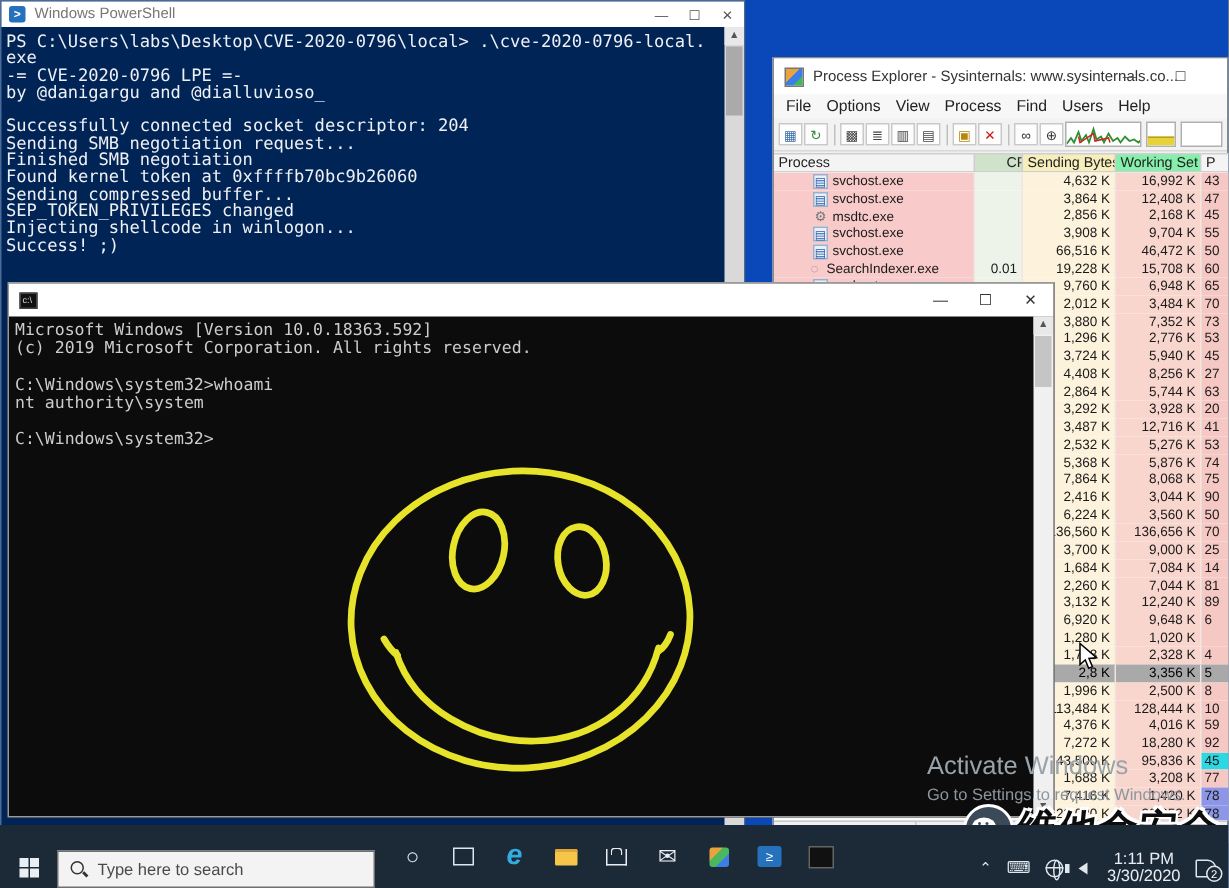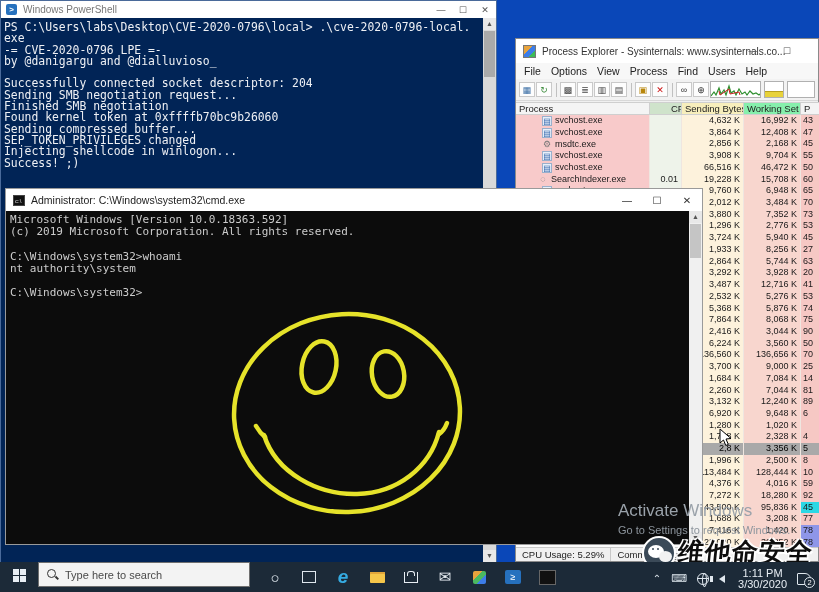--- a/index.html
+++ b/index.html
@@ -69,21 +69,21 @@
   .brand-logo { position:relative; width:34px; height:34px; border-radius:50%; background:#3b4a58; border:2px solid #fff; }
   .brand-logo .bub1 { position:absolute; left:4px; top:7px; width:16px; height:13px; background:#fff; border-radius:50%; }
   .brand-logo .bub2 { position:absolute; left:15px; top:13px; width:13px; height:11px; background:#f2f2f2; border-radius:50%; }
   .brand-logo .e1 { position:absolute; left:8px; top:10px; width:2px; height:2px; background:#3b4a58; border-radius:50%; }
   .brand-logo .e2 { position:absolute; left:13px; top:10px; width:2px; height:2px; background:#3b4a58; border-radius:50%; }
   .brand-text { font-size:26px; font-weight:900; color:#0d0d0d; letter-spacing:1px; transform:skewX(-6deg); margin-left:2px;
      text-shadow:-1.5px -1.5px 0 #fff, 1.5px -1.5px 0 #fff, -1.5px 1.5px 0 #fff, 1.5px 1.5px 0 #fff; }
   #mouse-cursor { position:absolute; left:719px; top:428px; z-index:50; }
 
   
-  #taskbar { position:absolute; left:0; bottom:0; width:819px; height:30px; background:#1c2a38; display:flex; align-items:flex-start; z-index:40; }
+  #taskbar { position:absolute; left:0; bottom:0; width:819px; height:42px; background:#1c2a38; display:flex; align-items:flex-end; z-index:40; }
   #start-button { width:38px; height:27px; display:flex; align-items:center; justify-content:center; }
   .win-logo { display:grid; grid-template-columns:6px 6px; grid-template-rows:6px 6px; gap:1px; }
   .win-logo div { background:#e8eef4; }
   #search-box { width:212px; height:25px; background:#f3f3f3; border:1px solid #6f6f6f; display:flex; align-items:center; }
   .magnifier { position:relative; width:12px; height:12px; margin:0 6px 0 8px; }
   .magnifier::before { content:""; position:absolute; left:0; top:0; width:7px; height:7px; border:1.6px solid #333; border-radius:50%; }
   .magnifier::after { content:""; position:absolute; left:8px; top:8px; width:4px; height:1.6px; background:#333; transform:rotate(45deg); }
   #search-input { border:none; outline:none; background:transparent; font-size:11px; color:#333; width:160px; font-family:"Liberation Sans",sans-serif; }
   #search-input::placeholder { color:#4a4a4a; }
   #tb-icons { display:flex; align-items:center; height:100%; margin-left:8px; }
@@ -291,21 +291,21 @@
           <div class="pe-cell c-cpu"></div>
           <div class="pe-cell c-pb">3,724 K</div>
           <div class="pe-cell c-ws">5,940 K</div>
           <div class="pe-cell c-p4">45</div>
         </div>
         <div class="pe-row row-noname">
           <div class="pe-cell c-name">
             <span></span>
           </div>
           <div class="pe-cell c-cpu"></div>
-          <div class="pe-cell c-pb">1,933 K</div>
+          <div class="pe-cell c-pb">4,408 K</div>
           <div class="pe-cell c-ws">8,256 K</div>
           <div class="pe-cell c-p4">27</div>
         </div>
         <div class="pe-row row-noname">
           <div class="pe-cell c-name">
             <span></span>
           </div>
           <div class="pe-cell c-cpu"></div>
           <div class="pe-cell c-pb">2,864 K</div>
           <div class="pe-cell c-ws">5,744 K</div>
@@ -530,21 +530,20 @@
       </div>
     <div class="pe-status">
       <div class="cell">CPU Usage: 5.29%</div>
       <div class="cell">Commit Charg</div>
     </div>
   </div>
 
   <div id="cmd-window">
     <div class="cmd-titlebar">
       <div class="cmd-title-icon">c:\</div>
-      <div class="cmd-title-text">Administrator: C:\Windows\system32\cmd.exe</div>
       <div class="win-controls cmd-controls">
         <div class="win-btn">—</div>
         <div class="win-btn">☐</div>
         <div class="win-btn">✕</div>
       </div>
     </div>
     <div id="cmd-console"><div class="cmd-line">Microsoft Windows [Version 10.0.18363.592]</div><div class="cmd-line">(c) 2019 Microsoft Corporation. All rights reserved.</div><div class="cmd-line">&nbsp;</div><div class="cmd-line">C:\Windows\system32&gt;whoami</div><div class="cmd-line">nt authority\system</div><div class="cmd-line">&nbsp;</div><div class="cmd-line">C:\Windows\system32&gt;</div></div>
     <svg id="smiley-svg" width="685" height="335" viewBox="0 0 685 335">
       <g fill="none" stroke="#e6e32a" stroke-width="4.5" stroke-linecap="round">
         <ellipse cx="341" cy="202" rx="113" ry="99" transform="rotate(-3 341 202)"></ellipse>

